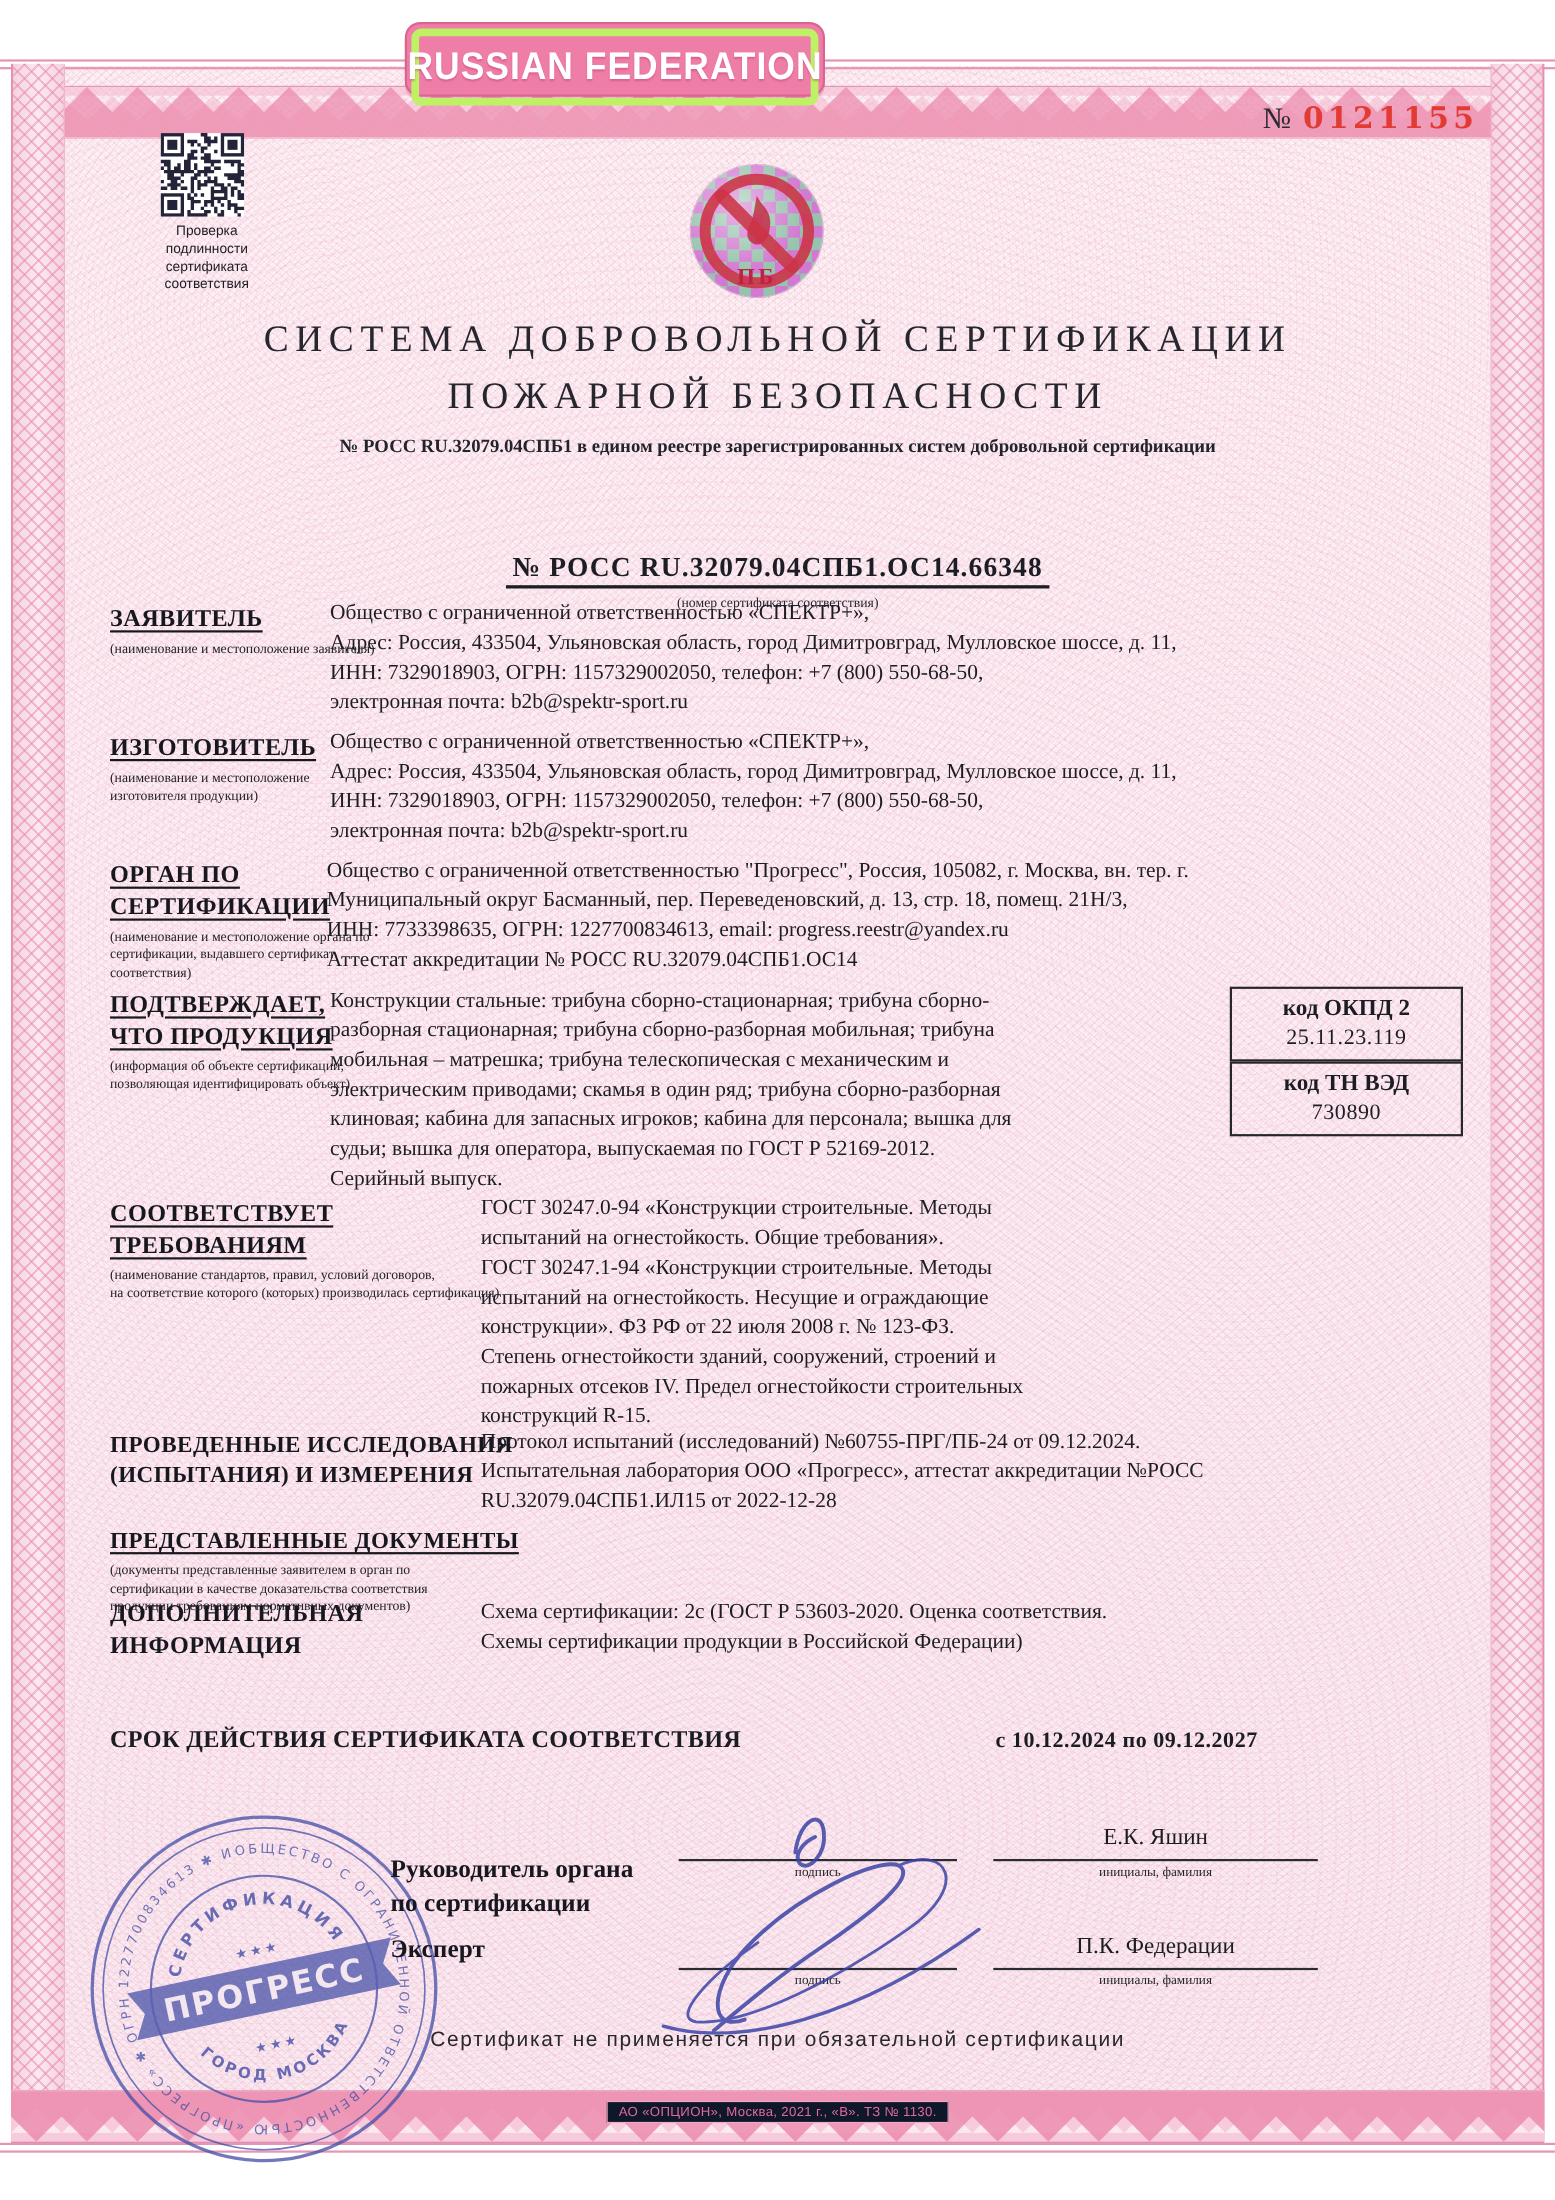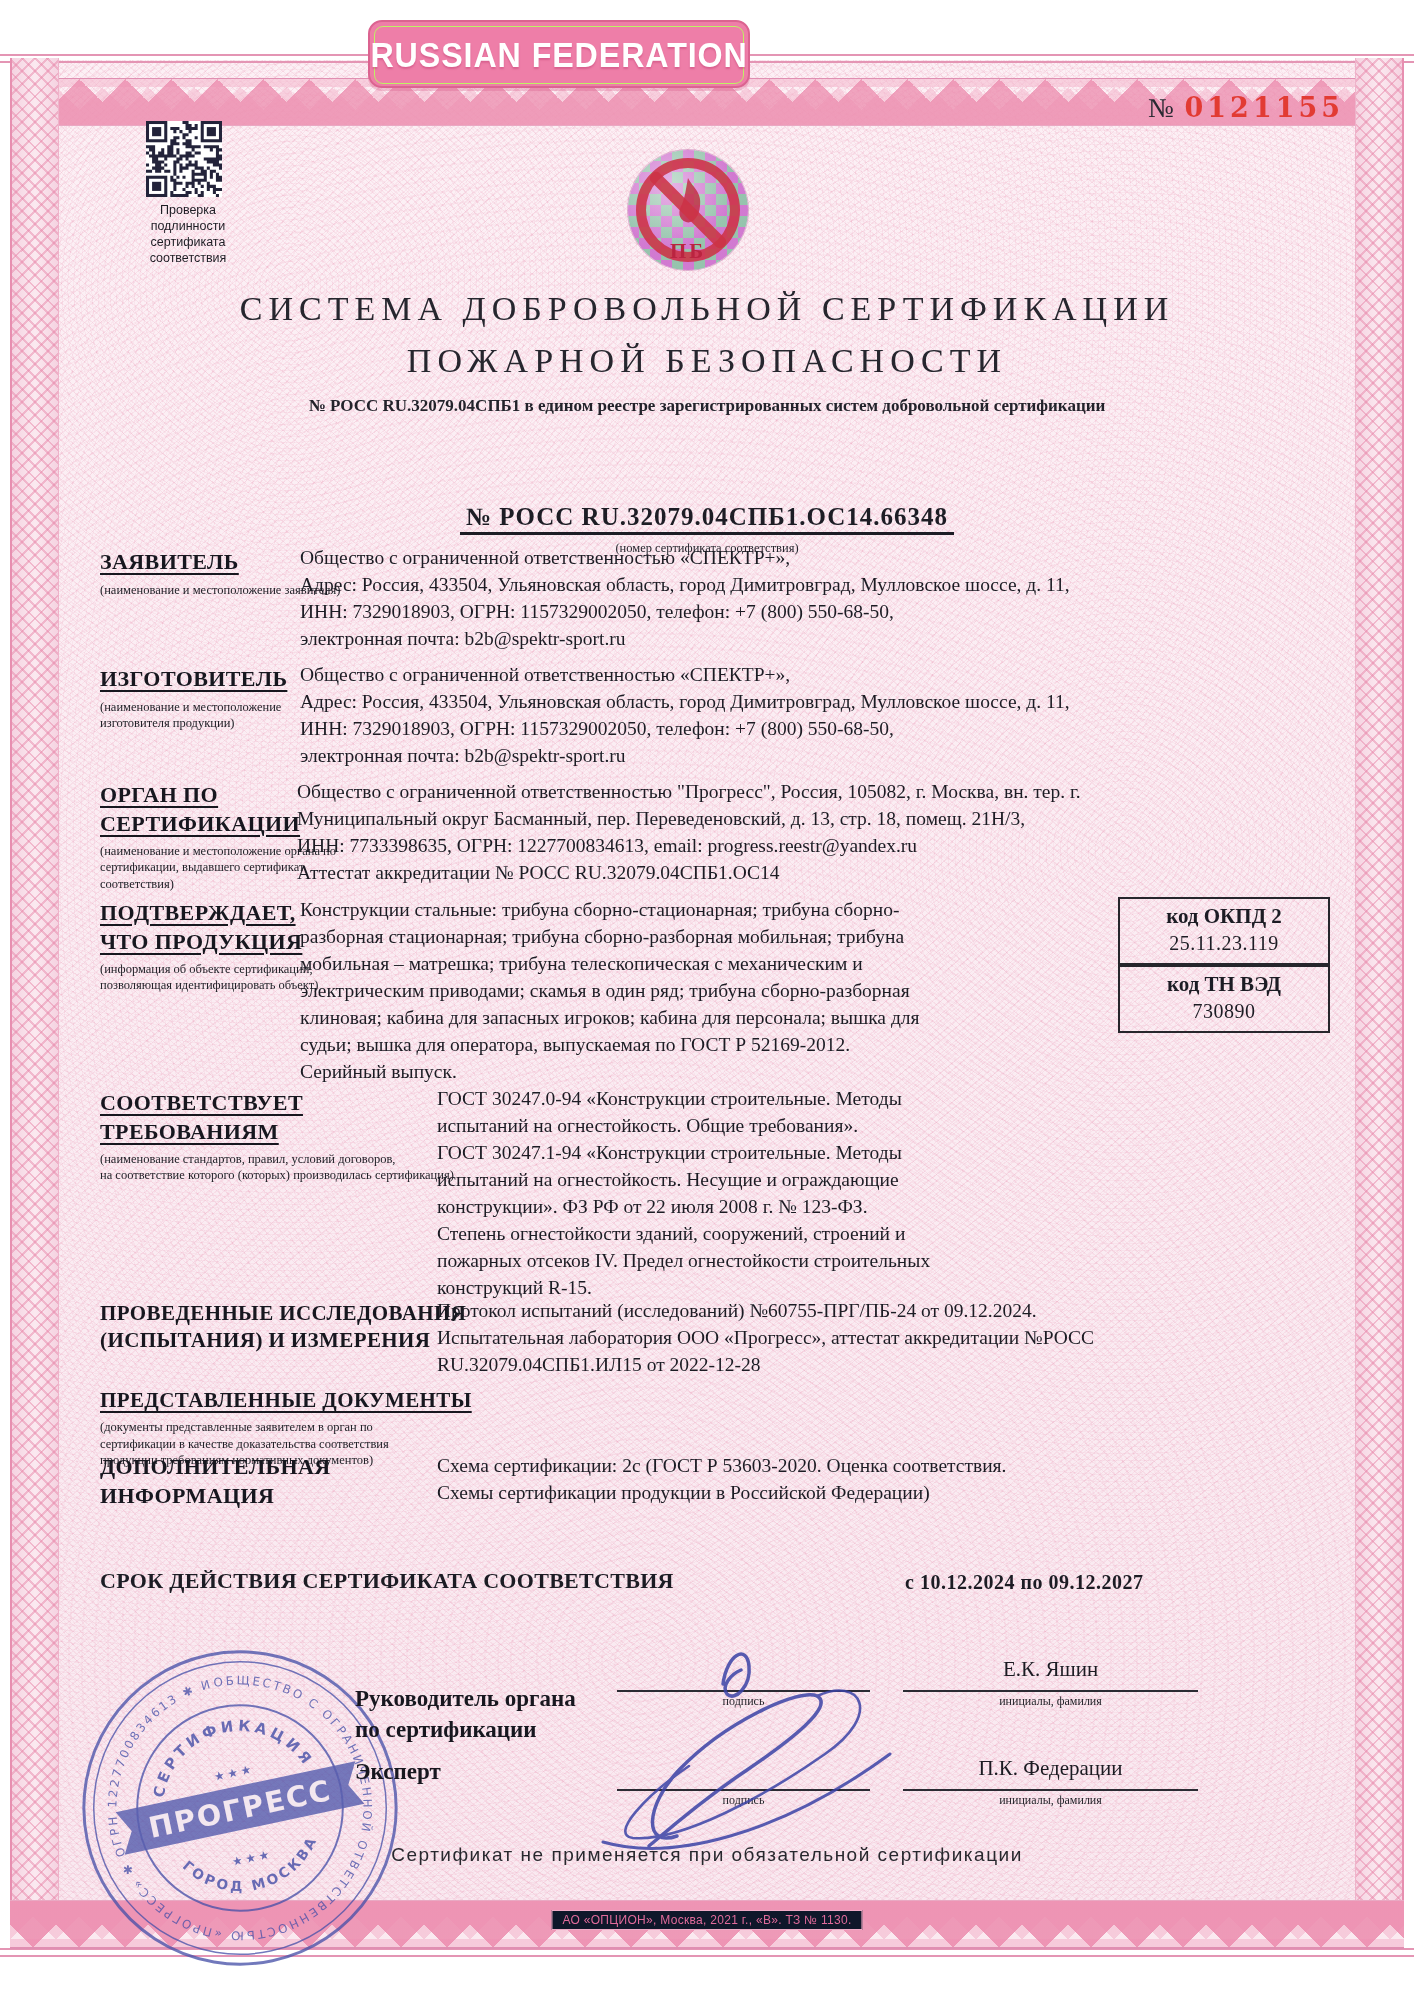--- a/index.html
+++ b/index.html
@@ -32,21 +32,21 @@
     background:
       repeating-linear-gradient(45deg, rgba(231,130,166,.45) 0 2px, rgba(0,0,0,0) 2px 9px),
       repeating-linear-gradient(-45deg, rgba(231,130,166,.45) 0 2px, rgba(0,0,0,0) 2px 9px),
       linear-gradient(90deg,#f5d3e1,#fbe9f0 50%,#f5d3e1);}
   .edge-left{left:10px;border-left:2px solid #e78fb0;border-right:1px solid #eeb3ca;}
   .edge-right{right:10px;border-right:2px solid #e78fb0;border-left:1px solid #eeb3ca;}
   
   .banner{position:absolute;left:368px;top:20px;width:382px;height:68px;z-index:5;
     background:#ee7ea8;border:2px solid #db6390;border-radius:14px;padding:4px;box-sizing:border-box;
     box-shadow:0 3px 0 rgba(219,99,144,.35);}
-  .banner-inner{height:100%;border:1px solid #bef264;border-radius:9px;display:flex;align-items:center;justify-content:center;}
+  .banner-inner{height:100%;border:7px solid #bef264;border-radius:9px;display:flex;align-items:center;justify-content:center;}
   .banner-text{font-family:"Liberation Sans","DejaVu Sans",sans-serif;font-weight:bold;font-size:35px;
     color:#fff;letter-spacing:1px;transform:scaleX(.92);text-shadow:0 2px 2px rgba(190,60,110,.45);white-space:nowrap;}
   .serial{position:absolute;left:1148px;top:92px;z-index:4;font-size:27px;letter-spacing:2px;white-space:nowrap;}
   .serial .pfx{color:#2a2a33;}
   .serial .num{color:#e23b33;font-weight:bold;letter-spacing:4px;font-family:"DejaVu Serif",serif;}
   .qr{position:absolute;left:146px;top:121px;width:76px;height:76px;z-index:4;}
   .qr-caption{position:absolute;left:136px;top:202px;width:104px;z-index:4;text-align:center;
     font-family:"Liberation Sans","DejaVu Sans",sans-serif;font-size:12.5px;line-height:1.28;color:#1d1d24;}
   
   .holo{position:absolute;left:628px;top:150px;width:120px;height:120px;border-radius:50%;z-index:4;overflow:hidden;

